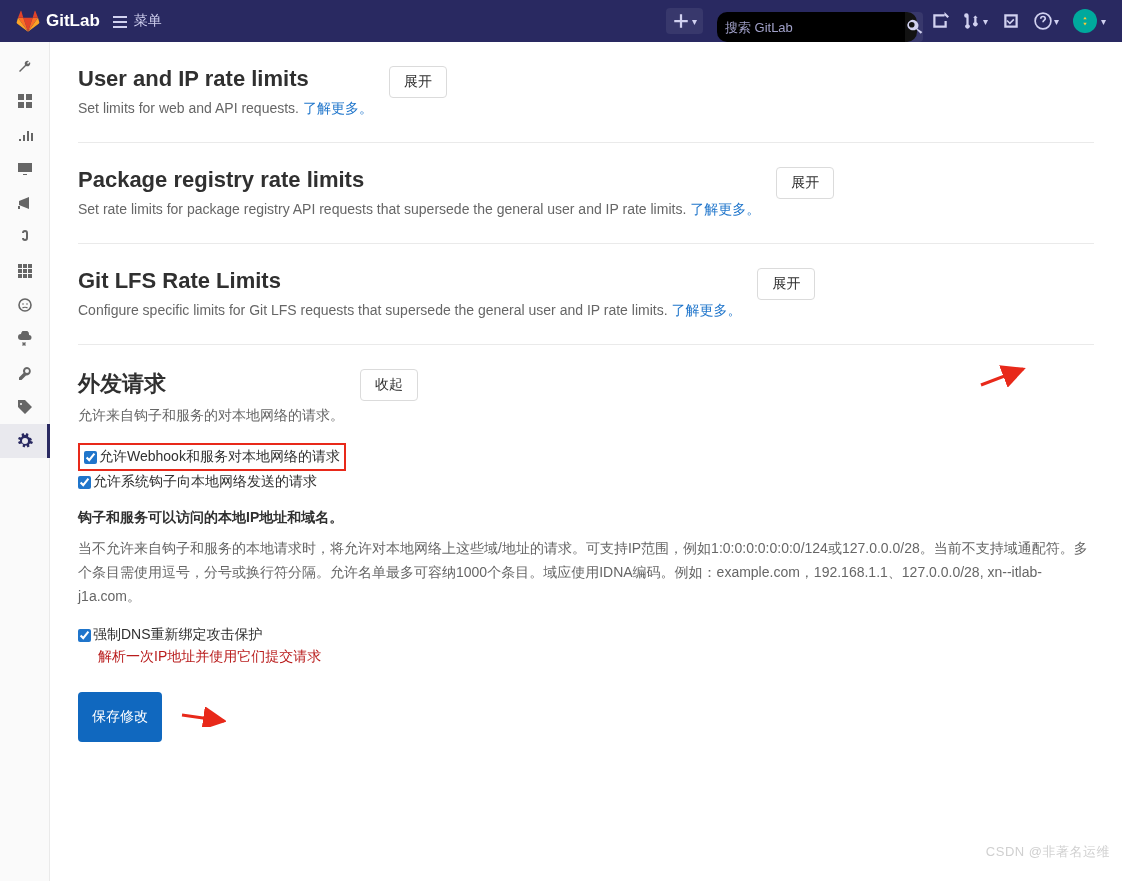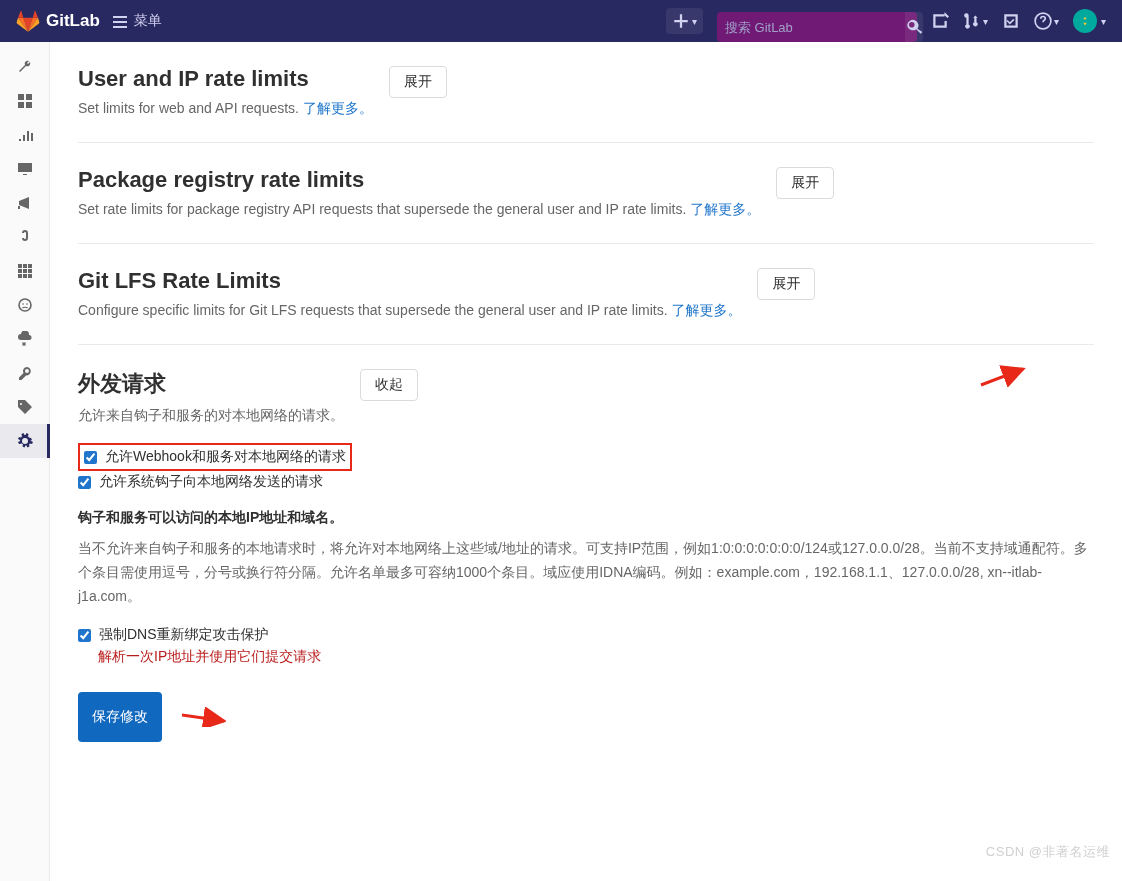--- a/index.html
+++ b/index.html
@@ -5,42 +5,42 @@
 * { margin: 0; padding: 0; box-sizing: border-box; }
 body { font-family: -apple-system, BlinkMacSystemFont, "Segoe UI", Helvetica, Arial, sans-serif; font-size: 14px; color: #303030; background: #fff; width: 1122px; height: 881px; overflow: hidden; position: relative; }
 .topbar { background: #292961; height: 42px; display: flex; align-items: center; padding: 0 16px; color: #fff; gap: 12px; }
 .gitlab-logo { display: flex; align-items: center; gap: 6px; }
 .gitlab-logo svg { width: 24px; height: 24px; }
 .gitlab-brand { font-weight: 600; font-size: 17px; color: #fff; }
 .hamburger-btn { display: flex; align-items: center; gap: 6px; color: #d1d1f0; cursor: pointer; font-size: 14px; }
 .topbar-spacer { flex: 1; }
 .topbar-icons { display: flex; align-items: center; gap: 14px; }
 .topbar-icon { width: 18px; height: 18px; fill: #d1d1f0; cursor: pointer; }
-.search-box { background: #701a75; border-radius: 4px; height: 30px; width: 200px; display: flex; align-items: center; padding: 0 8px; margin-top: 12px; }
+.search-box { background: #000000; border-radius: 10px; height: 30px; width: 200px; display: flex; align-items: center; padding: 0 8px; margin-top: 12px; }
 .search-box input { background: transparent; border: none; outline: none; color: #d1d1f0; flex: 1; font-size: 13px; }
 .search-box input::placeholder { color: #a0a0c8; }
 .search-btn { background: rgba(255,255,255,0.07); border-radius: 0 4px 4px 0; width: 24px; height: 30px; display: flex; align-items: center; justify-content: center; margin-left: 4px; margin-right: -8px; }
 .plus-badge { display: flex; align-items: center; gap: 2px; background: rgba(255,255,255,0.07); border-radius: 4px; padding: 4px 6px; }
 .chev { font-size: 10px; color: #d1d1f0; }
 .avatar { width: 24px; height: 24px; border-radius: 50%; background: #00a99d; display: flex; align-items: center; justify-content: center; font-size: 12px; font-weight: 600; }
 .layout { display: flex; height: calc(100% - 42px); }
 .sidebar { width: 50px; background: #fafafa; border-right: 1px solid #eaeaea; display: flex; flex-direction: column; padding-top: 8px; }
 .sidebar-item { width: 50px; height: 34px; display: flex; align-items: center; justify-content: center; cursor: pointer; }
 .sidebar-item svg { width: 16px; height: 16px; fill: #666; }
 .sidebar-item.active { background: rgba(41,41,97,0.08); box-shadow: inset -3px 0 0 #292961; }
 .sidebar-item.active svg { fill: #292961; }
 .content { flex: 1; overflow-y: auto; padding: 0 28px 20px 28px; }
 .section { border-bottom: 1px solid #eaeaea; padding: 24px 0; position: relative; }
 .section-header { display: flex; align-items: flex-start; justify-content: flex-start; gap: 16px; }
 .section-title { font-size: 22px; font-weight: 700; margin-bottom: 8px; color: #303030; }
 .section-desc { font-size: 14px; color: #666; }
 .section-desc a { color: #1f75cb; text-decoration: none; }
 .expand-btn { border: 1px solid #dbdbdb; background: #fff; border-radius: 4px; padding: 6px 14px; font-size: 14px; cursor: pointer; color: #303030; }
 .section-body { margin-top: 18px; }
-.checkbox-row { display: flex; align-items: center; gap: 8px; margin-bottom: 4px; }
+.checkbox-row { display: flex; align-items: center; gap: 2px; margin-bottom: 4px; }
 .checkbox-row input[type="checkbox"] { width: 13px; height: 13px; accent-color: #1f75cb; cursor: pointer; }
 .checkbox-label { font-size: 14px; color: #303030; }
 .highlight-box { border: 2px solid #e8291a; padding: 3px 4px; display: inline-flex; width: fit-content; margin-bottom: 2px; }
 .field-label { font-weight: 700; font-size: 14px; margin: 18px 0 10px; }
 .textarea { width: 100%; min-height: 140px; border: 1px solid #dbdbdb; border-radius: 4px; padding: 10px; font-size: 14px; resize: vertical; font-family: inherit; color: #303030; }
 .textarea::placeholder { color: #868686; }
 .hint { font-size: 14px; color: #666; margin-top: 8px; line-height: 1.7; }
 .sub-hint { font-size: 14px; color: #b91c1c; margin-left: 20px; margin-top: 2px; }
 .save-btn { background: #1068bf; color: #fff; border: none; border-radius: 4px; padding: 16px 14px; font-size: 14px; cursor: pointer; margin-top: 26px; }
 .arrow { position: absolute; pointer-events: none; }

